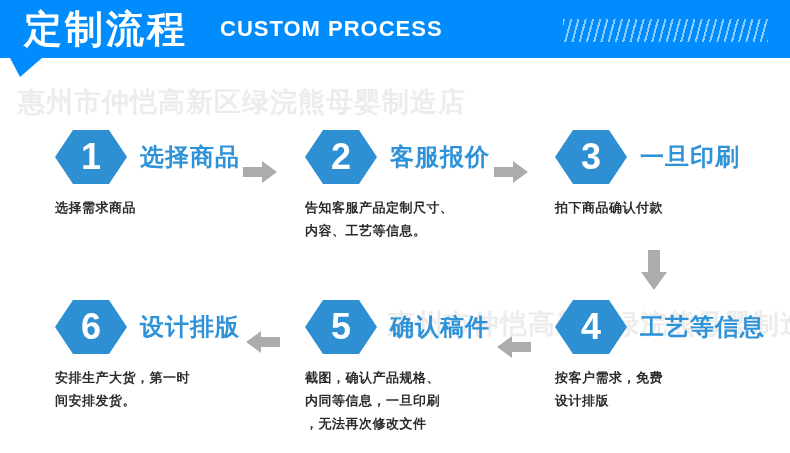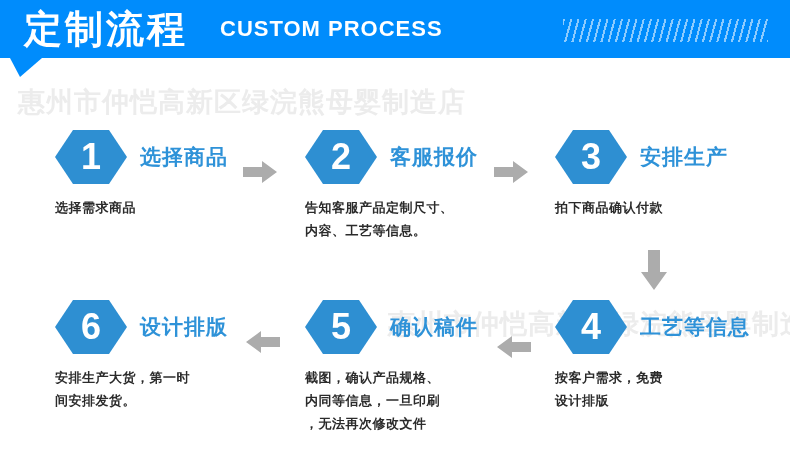--- a/index.html
+++ b/index.html
@@ -101,21 +101,21 @@
   }
   .hex span {
     color: #ffffff;
     font-size: 36px;
     font-weight: 700;
     line-height: 1;
   }
   .step-title {
     margin-left: 13px;
     color: #2E92D8;
-    font-size: 21px;
+    font-size: 24px;
     font-weight: 700;
     letter-spacing: 1px;
     white-space: nowrap;
   }
   .step-desc {
     margin-top: 12px;
     color: #2B2B2B;
     font-size: 13px;
     line-height: 23px;
     font-weight: 600;
@@ -170,21 +170,21 @@
     </div>
     <div class="step-desc">告知客服产品定制尺寸、
 内容、工艺等信息。</div>
   </div>
 
   <div class="step s3">
     <div class="hexrow">
       <div class="hex">
         <span>3</span>
       </div>
-      <div class="step-title">安排生产</div>
+      <div class="step-title">一旦印刷</div>
     </div>
     <div class="step-desc">拍下商品确认付款</div>
   </div>
 
   <div class="step s4">
     <div class="hexrow">
       <div class="hex">
         <span>4</span>
       </div>
       <div class="step-title">工艺等信息</div>

